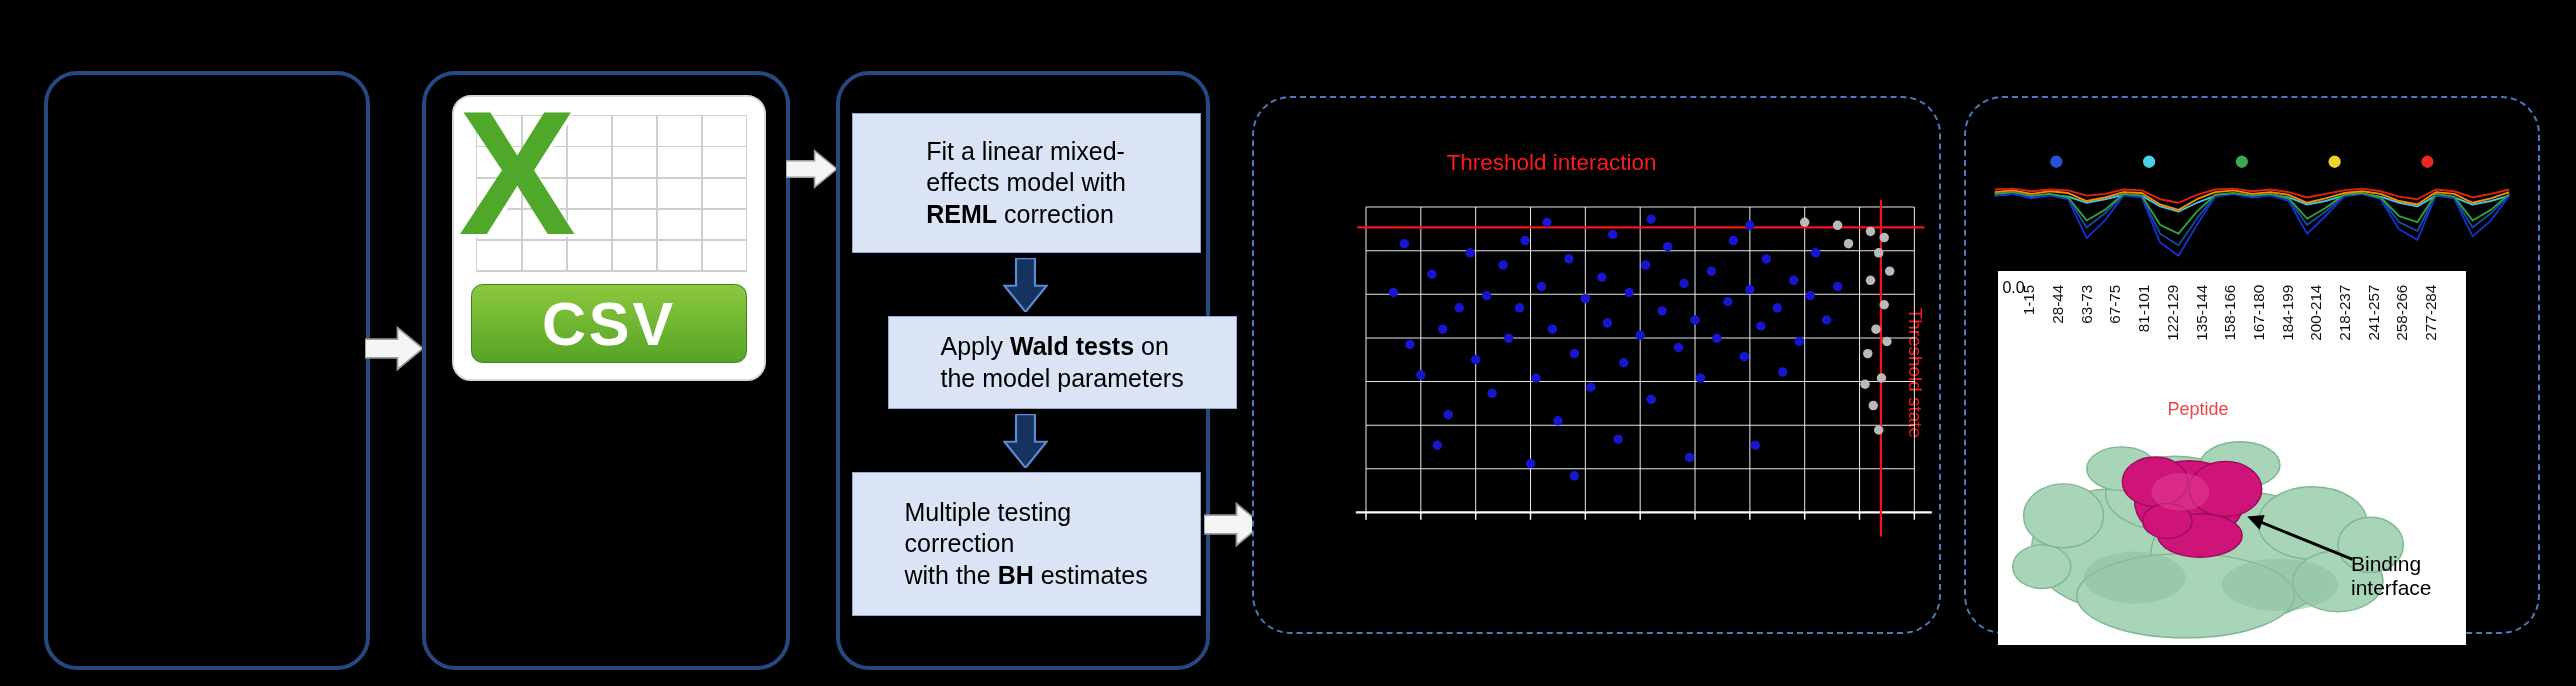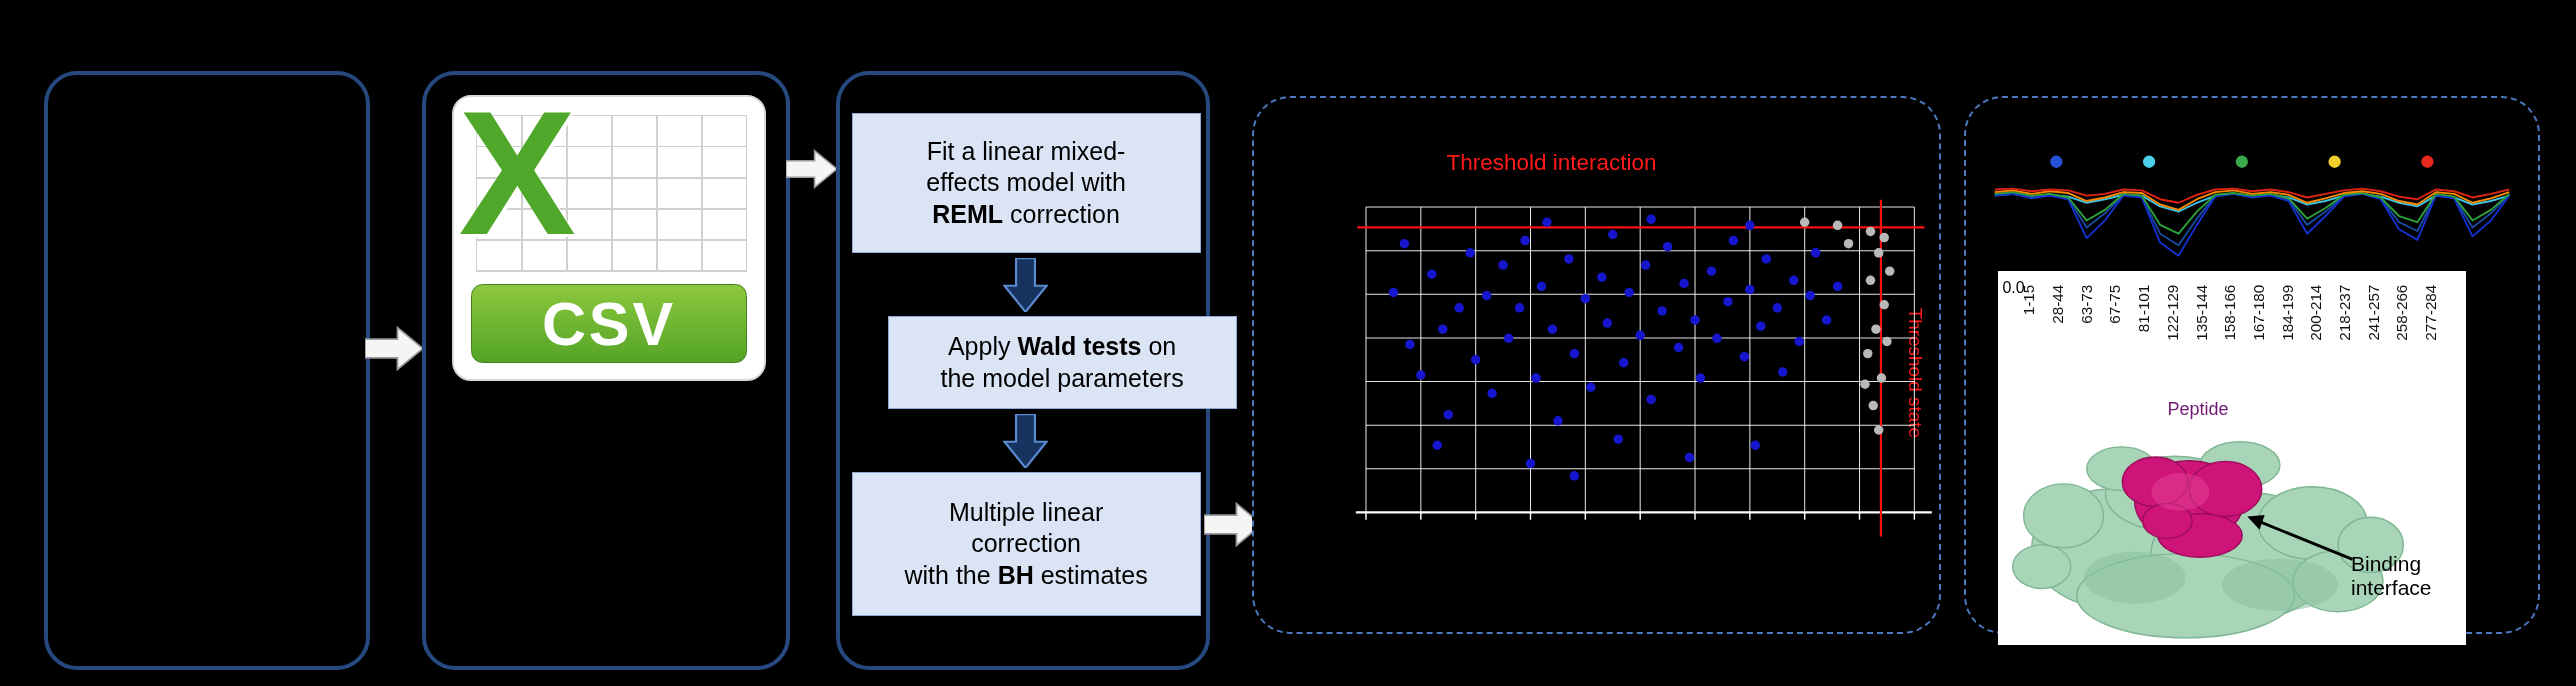--- a/index.html
+++ b/index.html
@@ -3,21 +3,21 @@
 <meta charset="utf-8">
 <style>
   html,body{margin:0;padding:0;background:#000;}
   #root{position:relative;width:2576px;height:687px;background:#000;overflow:hidden;
         font-family:"Liberation Sans",sans-serif;color:#fff;}
   .panel{position:absolute;border:4.4px solid #26497f;border-radius:33px;background:#000;box-sizing:border-box;}
   .dashed-panel{position:absolute;border:2.9px dashed #4d79c0;border-radius:38px;background:#000;box-sizing:border-box;}
   .flow-arrow{position:absolute;}
   .down-arrow{position:absolute;}
   .step-box{position:absolute;background:#dbe4f4;border:1.5px solid #8fa8d8;display:flex;align-items:center;justify-content:center;
-            text-align:center;font-size:25px;line-height:1.25;color:#000;box-sizing:border-box;padding:2.9px 7.3px;}
+            text-align:left;font-size:25px;line-height:1.25;color:#000;box-sizing:border-box;padding:2.9px 7.3px;}
   .step-box .step-text{white-space:pre-line;}
   
   .csv-icon{position:absolute;left:26px;top:20.4px;width:314px;height:286px;background:#fff;border:2.2px solid #d8d8d8;
             border-radius:19px;box-sizing:border-box;overflow:hidden;}
   .csv-grid{position:absolute;left:22px;top:17.4px;width:270px;height:156px;
             background:repeating-linear-gradient(to right,#cfcfcf 0 1.5px,transparent 1.5px 45px),
                        repeating-linear-gradient(to bottom,#cfcfcf 0 1.5px,transparent 1.5px 31px);
             border-right:1.5px solid #cfcfcf;border-bottom:1.5px solid #cfcfcf;}
   .csv-x{position:absolute;left:4.4px;top:-25px;font-size:176px;font-weight:700;color:#4fa829;
          text-shadow:2.9px 2.9px 0 rgba(255,255,255,0.95);}
@@ -26,21 +26,21 @@
               display:flex;align-items:center;justify-content:center;text-align:center;}
   .csv-ribbon span{color:#fff;font-weight:700;font-size:61px;letter-spacing:2.9px;}
   
   .scatter-title{position:absolute;left:65px;top:52px;width:465px;text-align:center;color:#ff1a1a;font-size:22.5px;}
   #scatter-svg{position:absolute;left:96px;top:93px;width:592px;height:368px;}
   
   #line-svg{position:absolute;left:10.2px;top:42px;width:552px;height:129px;}
   #white-box{position:absolute;left:32px;top:173px;width:468px;height:374px;background:#fff;overflow:hidden;}
   #ytick{position:absolute;left:4.4px;top:8px;font-size:16px;color:#000;}
   #peptide-svg{position:absolute;left:2.9px;top:1.5px;width:462px;height:125px;}
-  #peptide-title{position:absolute;left:0;top:128px;width:400px;text-align:center;font-size:18px;color:#701a75;}
+  #peptide-title{position:absolute;left:0;top:128px;width:400px;text-align:center;font-size:18px;color:#ef4444;}
   #protein-svg{position:absolute;left:5.8px;top:154px;width:456px;height:218px;}
   #binding-label{position:absolute;left:353px;top:281px;width:109px;font-size:21px;line-height:1.15;color:#000;}
 </style>
 </head>
 <body>
 
 <div id="root">
 
   <div class="panel" id="panel-input" style="left:44px;top:71px;width:326px;height:599px;"></div>
 
@@ -72,21 +72,21 @@
       <polygon points="18,0 44,0 44,38 60,38 31,74 2,38 18,38" fill="#16325e" stroke="#5b8bd0" stroke-width="3"></polygon>
     </svg>
     <div class="step-box" style="left:11.6px;top:241px;width:349px;height:93px;margin-left:36px;">
       <div class="step-text"><span>Apply </span><b>Wald tests</b><span> on
 the model parameters</span></div>
     </div>
     <svg class="down-arrow" style="left:163px;top:339px;width:45px;height:54px;" viewBox="0 0 62 74">
       <polygon points="18,0 44,0 44,38 60,38 31,74 2,38 18,38" fill="#16325e" stroke="#5b8bd0" stroke-width="3"></polygon>
     </svg>
     <div class="step-box" style="left:11.6px;top:397px;width:349px;height:144px;">
-      <div class="step-text"><span>Multiple linear
+      <div class="step-text"><span>Multiple testing
 correction
 with the </span><b>BH</b><span> estimates</span></div>
     </div>
   </div>
 
   <svg class="flow-arrow" style="left:1204px;top:500px;width:58px;height:49px;" viewBox="0 0 100 84">
     <polygon points="0,26 56,26 56,6 100,42 56,78 56,58 0,58" fill="#f5f5f5" stroke="#9a9a9a" stroke-width="3"></polygon>
   </svg>
 
   <div class="dashed-panel" id="panel-scatter" style="left:1252px;top:96px;width:689px;height:538px;">

